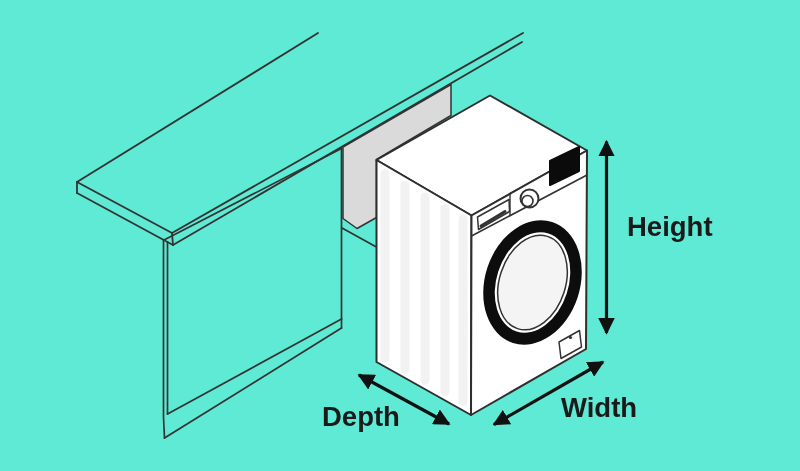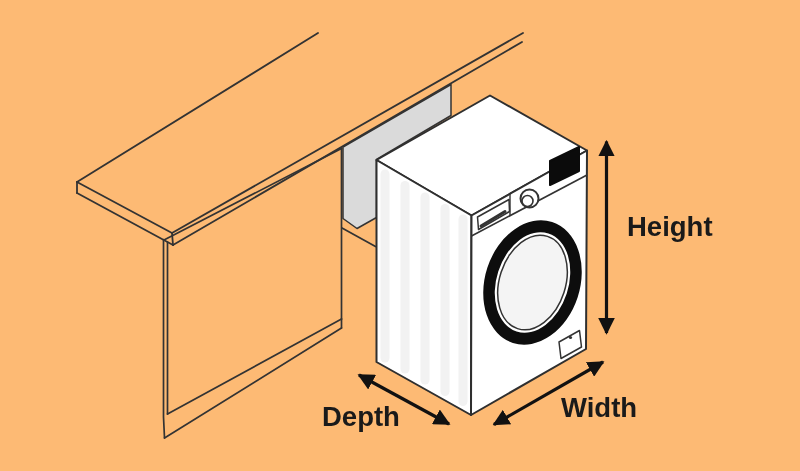--- a/index.html
+++ b/index.html
@@ -1,17 +1,17 @@
 <!DOCTYPE html>
 <html><head>
 <meta charset="utf-8">
 <style>
   html,body { margin:0; padding:0; background:#ffffff; }
   .canvas {
-    position:relative; width:800px; height:471px; background:#fdba74;
+    position:relative; width:800px; height:471px; background:#5eead4;
     font-family:"Liberation Sans", sans-serif; overflow:hidden;
   }
   svg { display:block; }
   .dim-label {
     font-family:"Liberation Sans", sans-serif;
     font-weight:700; font-size:27.5px;
   }
 </style>
 </head>
 <body>

